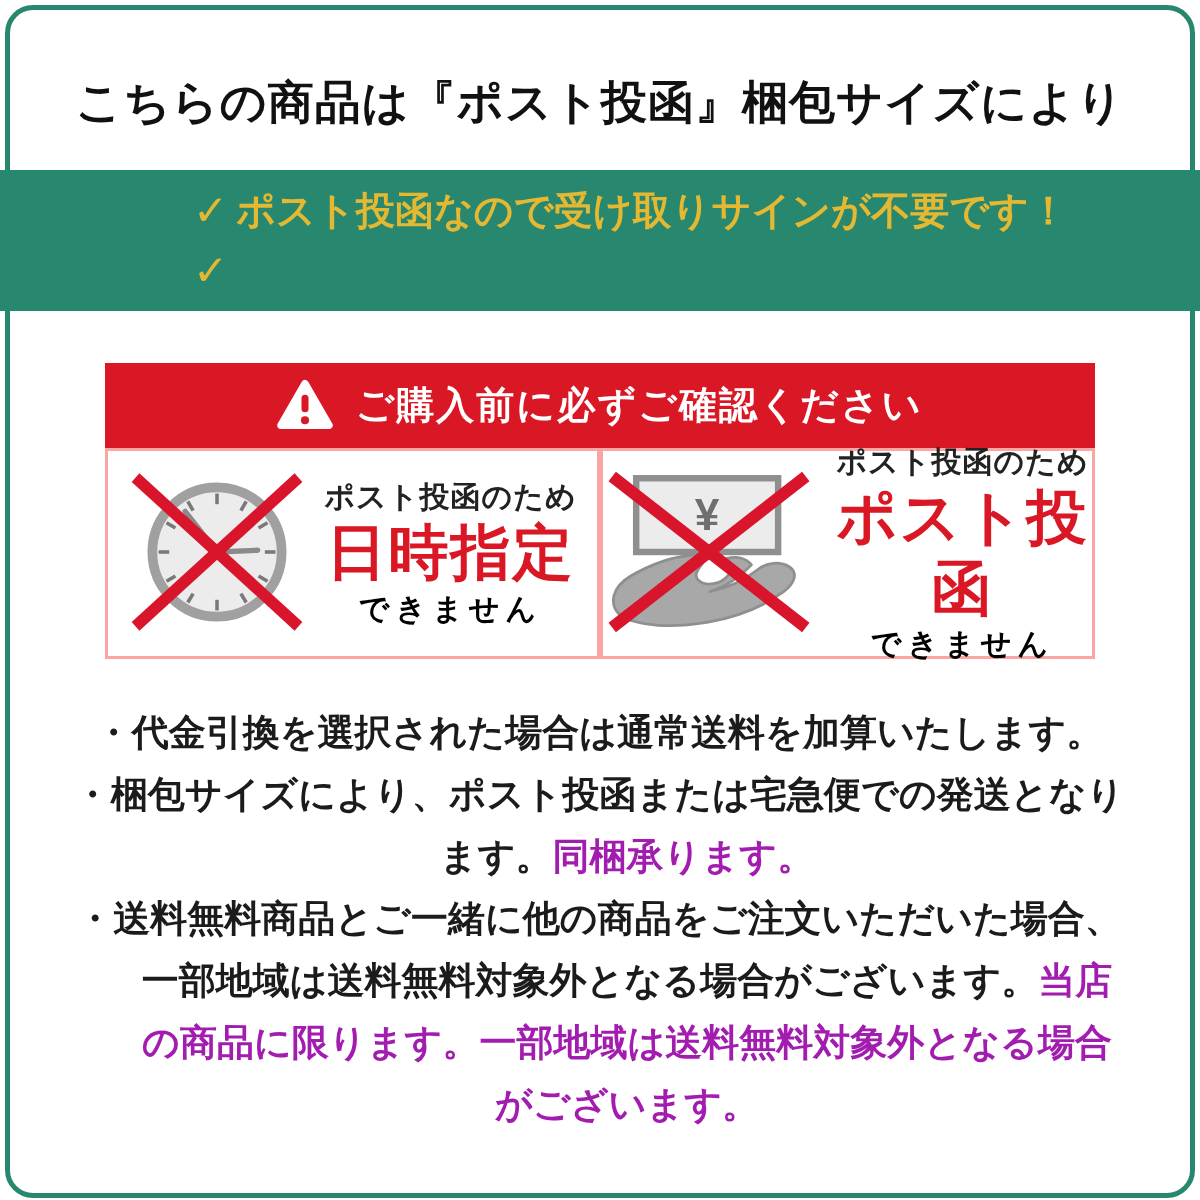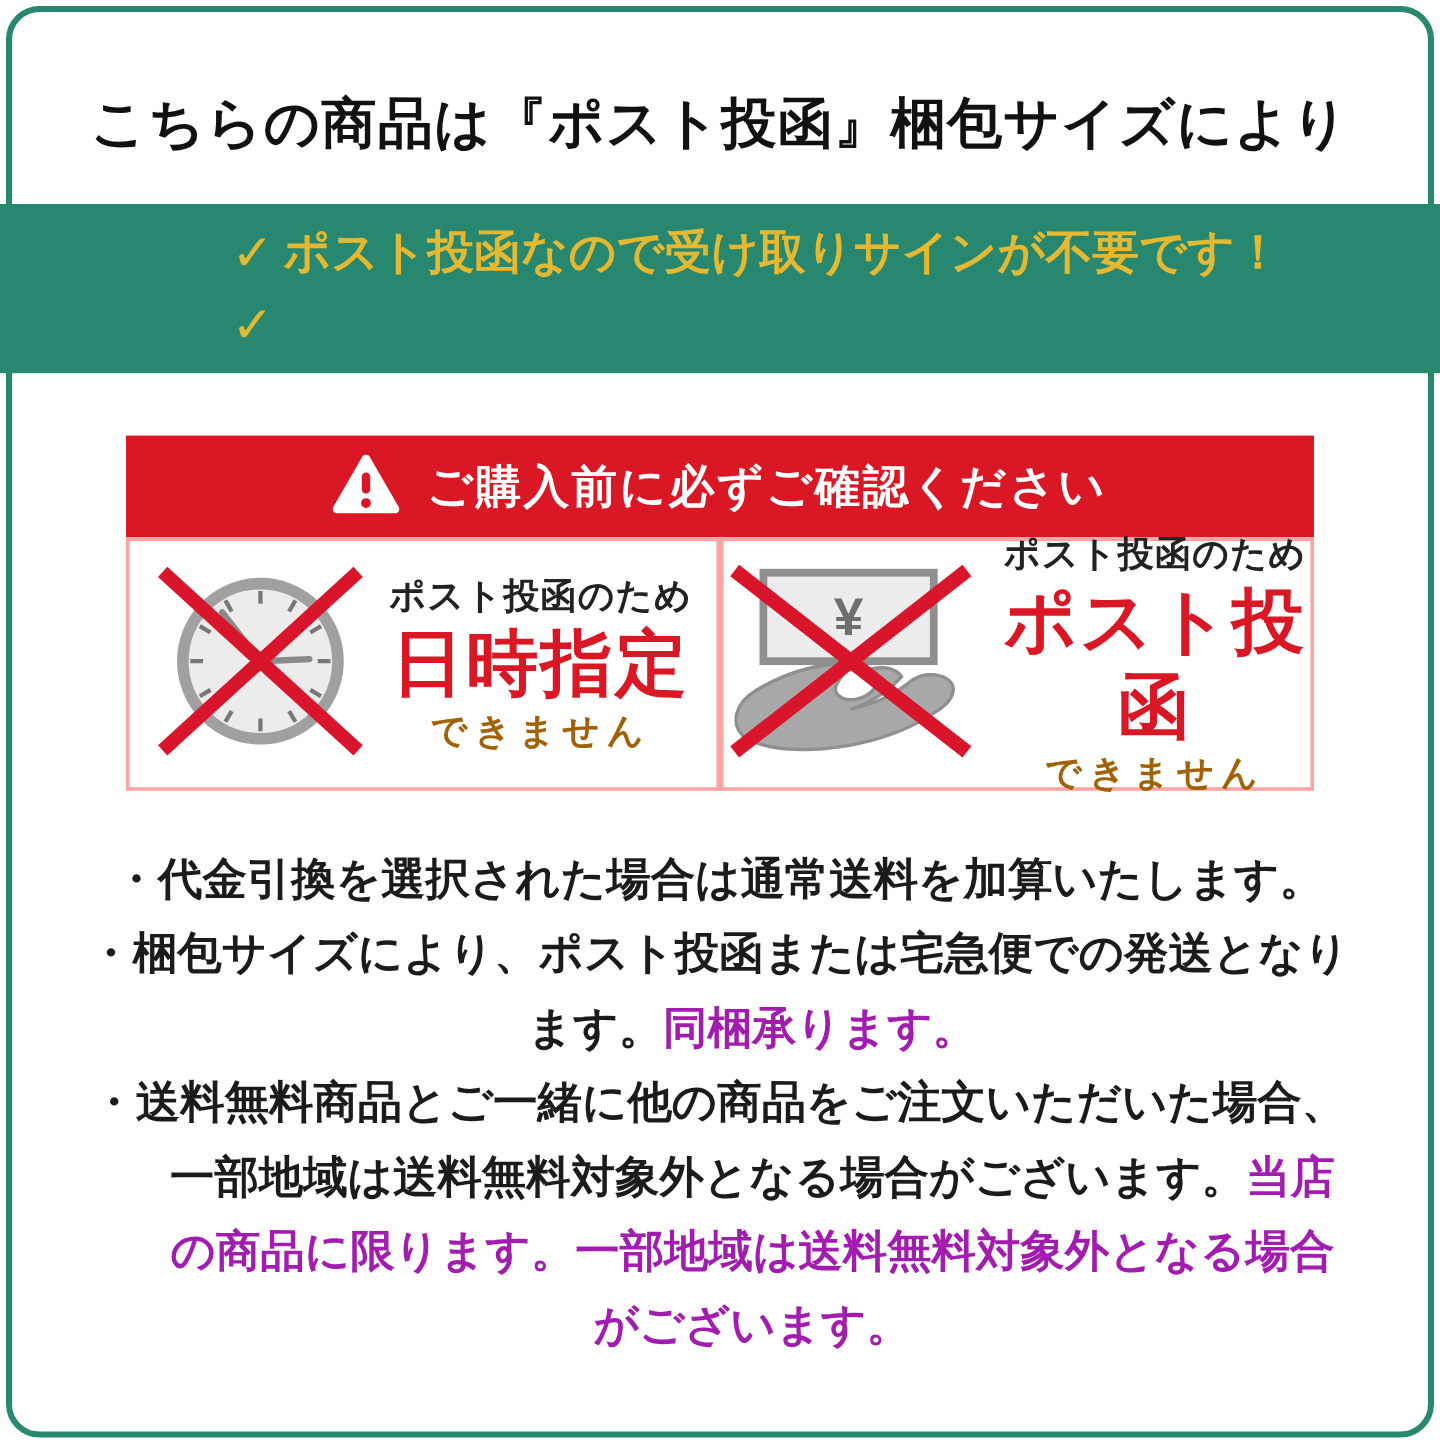--- a/index.html
+++ b/index.html
@@ -53,21 +53,21 @@
   }
   .warning-cards { display: flex; height: 211px; }
   .warning-card {
     flex: 1; background: #ffffff;
     border: 3px solid #fca5a5;
     display: flex; align-items: center; justify-content: center; gap: 18px;
   }
   .card-text { text-align: center; }
   .card-note   { font-size: 30px; font-weight: bold; color: #222222; letter-spacing: 1px; }
   .card-feature{ font-size: 60px; font-weight: bold; color: #DA1725; line-height: 1.18; letter-spacing: 2px; }
-  .card-suffix { font-size: 30px; font-weight: bold; color: #a16207; letter-spacing: 6px; }
+  .card-suffix { font-size: 30px; font-weight: bold; color: #000000; letter-spacing: 6px; }
   .notes {
     position: absolute; left: 70px; top: 702px; width: 1058px;
     list-style: none;
     font-size: 37px; font-weight: bold; color: #1B1B1B;
     line-height: 62px;
     z-index: 2;
   }
   .notes li { padding-left: 56px; text-indent: -56px; text-align: center; }
   .notes .red-text { color: #a21caf; }
 </style>

